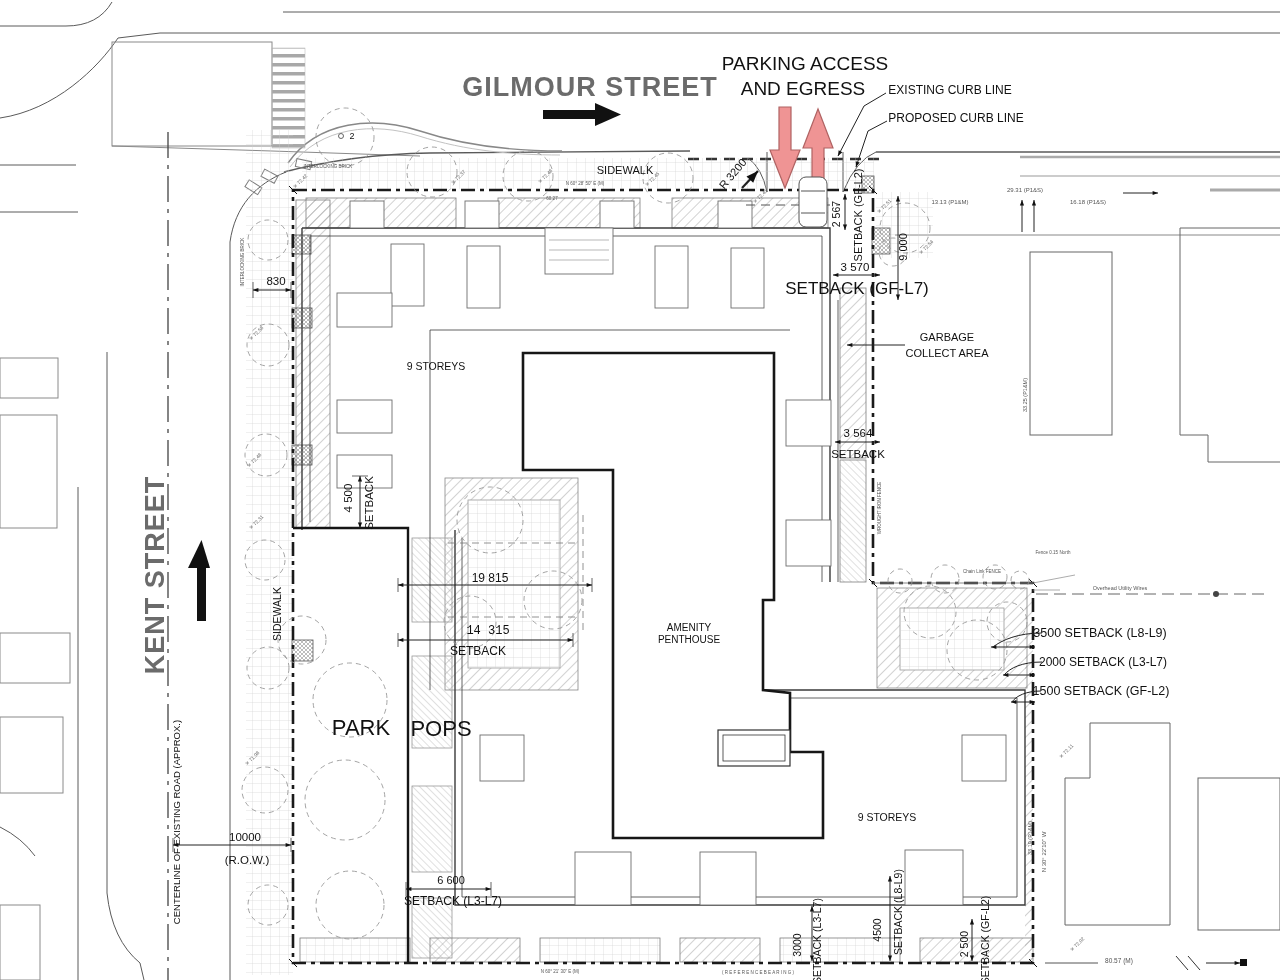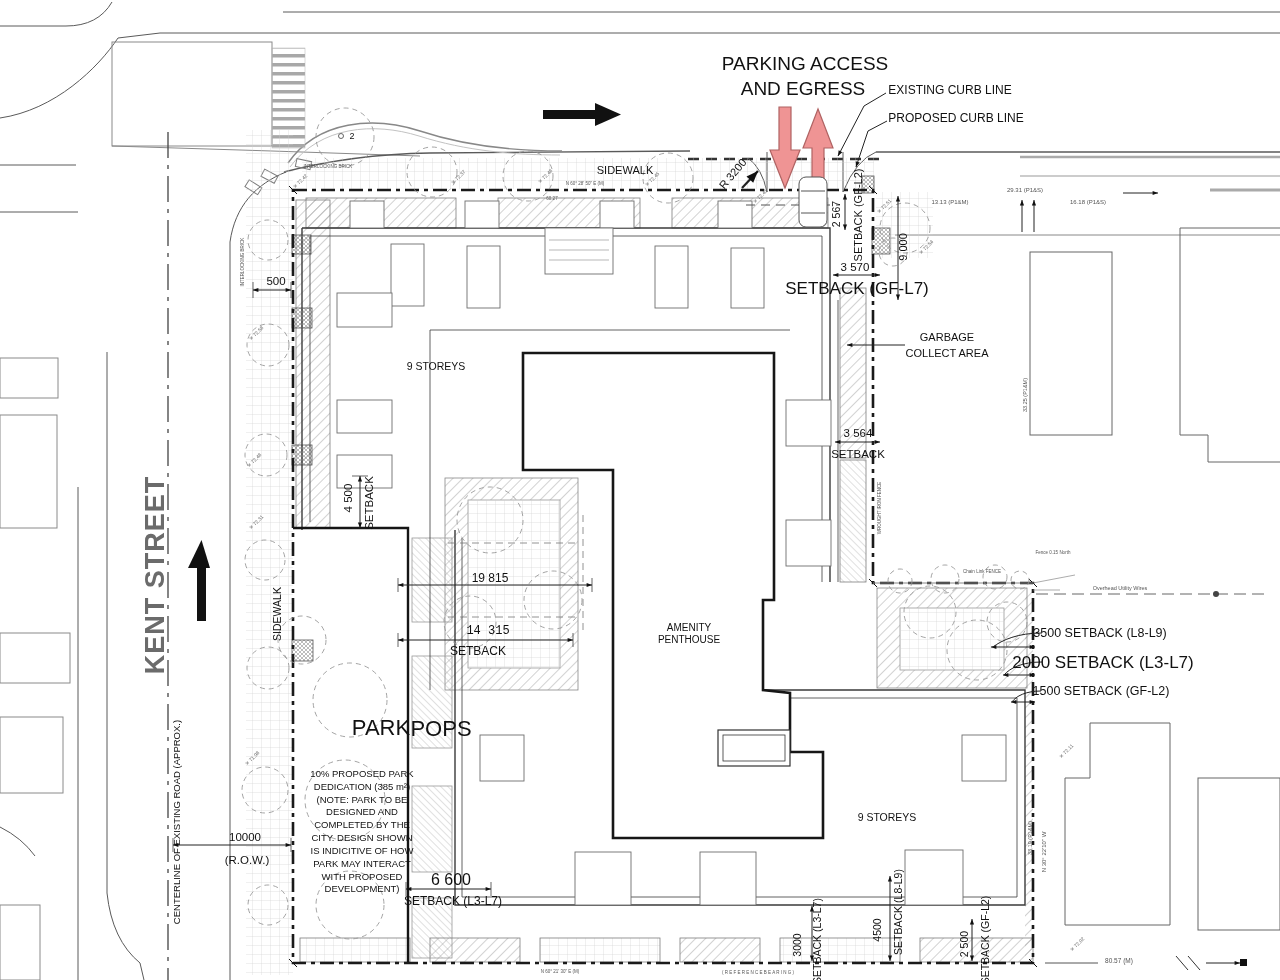--- a/index.html
+++ b/index.html
@@ -261,68 +261,59 @@
   <g fill="#ef9494" stroke="#b06363" stroke-width="1.2">
     <path d="M779,107 H791 V150 H800 L785,188 L770,150 H779 Z"></path>
     <path d="M812,186 H824 V148 H833 L818,109 L803,148 H812 Z"></path>
   </g>
   <g stroke="#555" fill="#fff">
     <rect x="799" y="177" width="28" height="50" rx="7"></rect>
     <path d="M801,191 H825 M801,213 H825" fill="none"></path>
   </g>
 </svg>
 
+<div class="lbl street" style="left:590px;top:87px;font-size:27px;">GILMOUR STREET</div>
 <div class="lbl street" style="left:155px;top:575px;font-size:27px;transform:translate(-50%,-50%) rotate(-90deg);">KENT STREET</div>
 <div class="lbl" style="left:177px;top:822px;font-size:9.5px;transform:translate(-50%,-50%) rotate(-90deg);">CENTERLINE OF EXISTING ROAD (APPROX.)</div>
 <div class="lbl" style="left:805px;top:63px;font-size:19px;">PARKING ACCESS</div>
 <div class="lbl" style="left:803px;top:88px;font-size:19px;">AND EGRESS</div>
 <div class="lbl" style="left:950px;top:90px;font-size:12px;">EXISTING CURB LINE</div>
 <div class="lbl" style="left:956px;top:118px;font-size:12px;">PROPOSED CURB LINE</div>
 <div class="lbl" style="left:625px;top:170px;font-size:11px;">SIDEWALK</div>
 <div class="lbl" style="left:277px;top:614px;font-size:10.5px;transform:translate(-50%,-50%) rotate(-90deg);">SIDEWALK</div>
 <div class="lbl" style="left:733px;top:174px;font-size:11px;transform:translate(-50%,-50%) rotate(-50deg);">R 3200</div>
 <div class="lbl" style="left:436px;top:366px;font-size:10.5px;">9 STOREYS</div>
 <div class="lbl" style="left:887px;top:817px;font-size:10.5px;">9 STOREYS</div>
 <div class="lbl" style="left:689px;top:628px;font-size:10px;">AMENITY</div>
 <div class="lbl" style="left:689px;top:640px;font-size:10px;">PENTHOUSE</div>
 <div class="lbl" style="left:947px;top:337px;font-size:11px;">GARBAGE</div>
 <div class="lbl" style="left:947px;top:353px;font-size:11px;">COLLECT AREA</div>
-<div class="lbl" style="left:361px;top:728px;font-size:22px;margin-left:20px;">PARK</div>
+<div class="lbl" style="left:361px;top:728px;font-size:22px;">PARK</div>
 <div class="lbl" style="left:441px;top:729px;font-size:22px;">POPS</div>
 <div class="lbl" style="left:352px;top:136px;font-size:9px;">2</div>
-<div id="park-note">10% PROPOSED PARK
-DEDICATION (385 m²)
-(NOTE: PARK TO BE
-DESIGNED AND
-COMPLETED BY THE
-CITY. DESIGN SHOWN
-IS INDICITIVE OF HOW
-PARK MAY INTERACT
-WITH PROPOSED
-DEVELOPMENT)</div>
-
-<div class="lbl" style="left:276px;top:282px;font-size:11.5px;">500</div>
+
+<div class="lbl" style="left:276px;top:282px;font-size:11.5px;">830</div>
 <div class="lbl" style="left:349px;top:498px;font-size:11.5px;transform:translate(-50%,-50%) rotate(-90deg);">4 500</div>
 <div class="lbl" style="left:370px;top:503px;font-size:11.5px;transform:translate(-50%,-50%) rotate(-90deg);">SETBACK</div>
 <div class="lbl" style="left:490px;top:578px;font-size:12px;">19 815</div>
 <div class="lbl" style="left:488px;top:631px;font-size:12px;font-family:Liberation Mono, monospace;">14 315</div>
 <div class="lbl" style="left:478px;top:651px;font-size:12px;">SETBACK</div>
-<div class="lbl" style="left:451px;top:880px;font-size:16px;">6 600</div>
+<div class="lbl" style="left:451px;top:880px;font-size:11px;">6 600</div>
 <div class="lbl" style="left:453px;top:901px;font-size:12px;">SETBACK (L3-L7)</div>
 <div class="lbl" style="left:245px;top:838px;font-size:11.5px;">10000</div>
 <div class="lbl" style="left:247px;top:861px;font-size:11.5px;">(R.O.W.)</div>
 <div class="lbl" style="left:836px;top:214px;font-size:10.5px;transform:translate(-50%,-50%) rotate(-90deg);">2 567</div>
 <div class="lbl" style="left:858px;top:215px;font-size:11px;transform:translate(-50%,-50%) rotate(-90deg);">SETBACK (GF-L2)</div>
 <div class="lbl" style="left:903px;top:247px;font-size:11px;transform:translate(-50%,-50%) rotate(-90deg);">9 000</div>
 <div class="lbl" style="left:855px;top:268px;font-size:11.5px;">3 570</div>
 <div class="lbl" style="left:857px;top:288px;font-size:17px;">SETBACK (GF-L7)</div>
 <div class="lbl" style="left:858px;top:434px;font-size:11.5px;">3 564</div>
 <div class="lbl" style="left:858px;top:455px;font-size:11.5px;">SETBACK</div>
 <div class="lbl" style="left:1100px;top:633px;font-size:12.5px;">3500 SETBACK (L8-L9)</div>
-<div class="lbl" style="left:1103px;top:662px;font-size:17px;">2000 SETBACK (L3-L7)</div>
+<div class="lbl" style="left:1103px;top:662px;font-size:12px;">2000 SETBACK (L3-L7)</div>
 <div class="lbl" style="left:1101px;top:691px;font-size:12.5px;">1500 SETBACK (GF-L2)</div>
 <div class="lbl" style="left:797px;top:945px;font-size:10.5px;transform:translate(-50%,-50%) rotate(-90deg);">3000</div>
 <div class="lbl" style="left:817px;top:941px;font-size:10.5px;transform:translate(-50%,-50%) rotate(-90deg);">SETBACK (L3-L7)</div>
 <div class="lbl" style="left:877px;top:930px;font-size:10.5px;transform:translate(-50%,-50%) rotate(-90deg);">4500</div>
 <div class="lbl" style="left:898px;top:912px;font-size:10.5px;transform:translate(-50%,-50%) rotate(-90deg);">SETBACK (L8-L9)</div>
 <div class="lbl" style="left:964px;top:944px;font-size:10.5px;transform:translate(-50%,-50%) rotate(-90deg);">2 500</div>
 <div class="lbl" style="left:985px;top:940px;font-size:10.5px;transform:translate(-50%,-50%) rotate(-90deg);">SETBACK (GF-L2)</div>
 
 <div class="lbl tiny" style="left:950px;top:202px;font-size:6px;">13.13 (P1&amp;M)</div>
 <div class="lbl tiny" style="left:1025px;top:190px;font-size:6px;">29.31 (P1&amp;S)</div>

